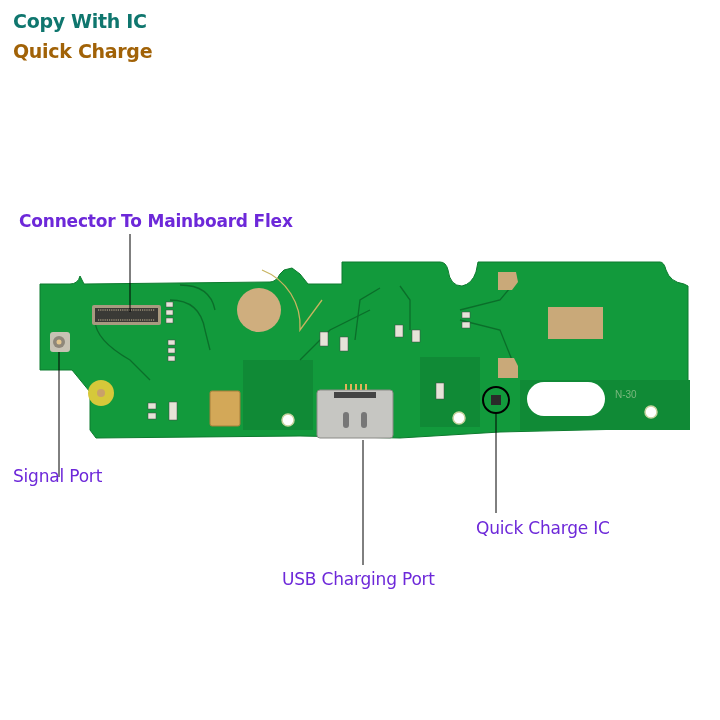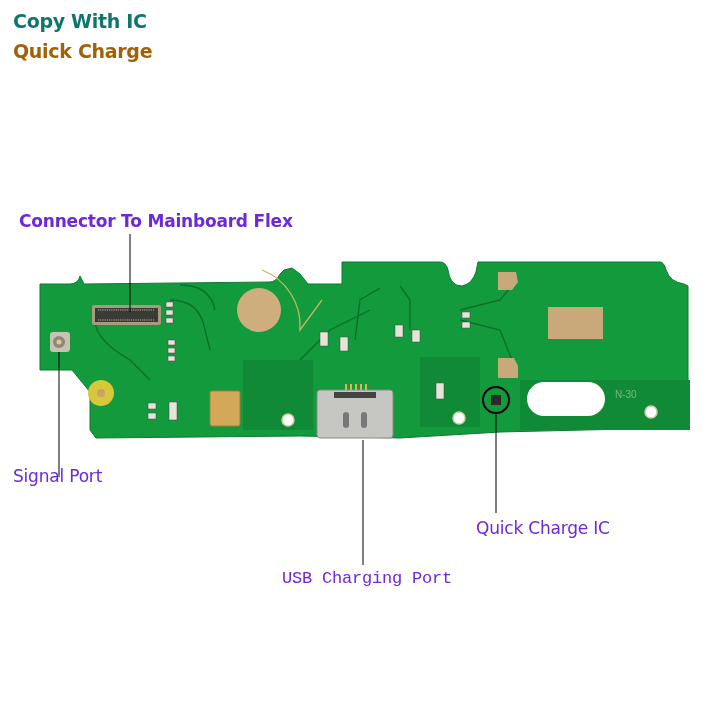--- a/index.html
+++ b/index.html
@@ -5,21 +5,21 @@
     html, body { margin: 0; padding: 0; background: #ffffff; }
     body { width: 720px; height: 720px; position: relative; overflow: hidden;
            font-family: "DejaVu Sans", "Liberation Sans", sans-serif; }
     .title { position: absolute; left: 13px; font-weight: bold; font-size: 19px; letter-spacing: -0.3px; }
     .t1 { top: 10px; color: #0f766e; }
     .t2 { top: 40px; color: #a16207; }
     .label { position: absolute; font-size: 17px; color: #6d28d9; letter-spacing: -0.2px; white-space: nowrap; }
     .lbl-connector { left: 19px; top: 211px; font-weight: bold; font-size: 17px; }
     .lbl-signal { left: 13px; top: 466px; }
     .lbl-qcic { left: 428px; top: 518px; margin-left: 48px; }
-    .lbl-usb { left: 282px; top: 569px; font-family: Liberation Mono, monospace; }
+    .lbl-usb { left: 282px; top: 569px; }
     svg.board { position: absolute; left: 0; top: 0; }
   </style>
 </head>
 <body>
 
 <div class="title t1">Copy With IC</div>
 <div class="title t2">Quick Charge</div>
 
 <svg class="board" width="720" height="720" viewBox="0 0 720 720">
 

